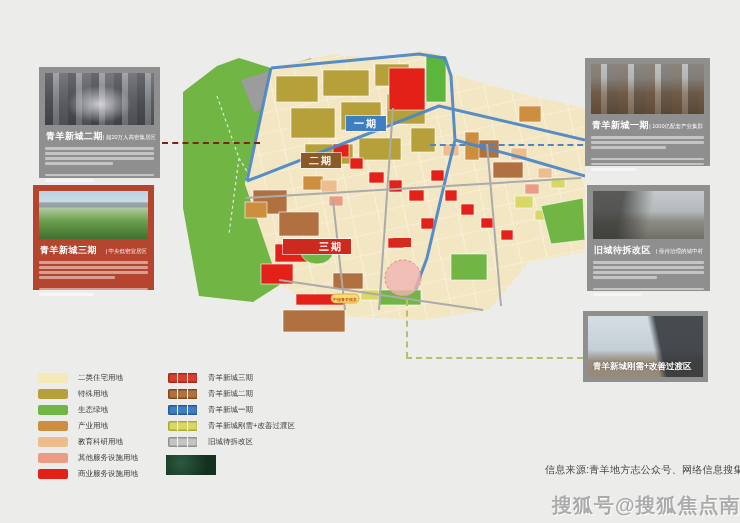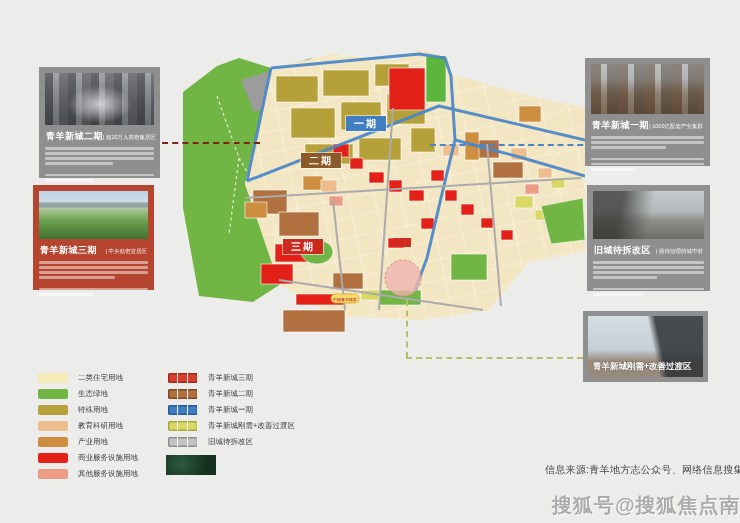--- a/index.html
+++ b/index.html
@@ -177,21 +177,21 @@
       <rect x="210" y="190" width="18" height="9" fill="#d42a20"></rect>
       <g>
         <rect x="148" y="246" width="28" height="9" rx="4.5" fill="#f7dc6f" stroke="#d2a52a" stroke-width="0.8"></rect>
         <text x="162" y="252.5" font-size="4" fill="#b01010" text-anchor="middle">中旅青羊馥棠</text>
       </g>
     </svg>
 
     
     <div class="phase-label" style="left:163px;top:68px;background:#3f7fc1;">一期</div>
     <div class="phase-label" style="left:118px;top:105px;background:#8a5a28;">二期</div>
-    <div class="phase-label" style="left:100px;top:191px;background:#cc2a1e;">三期</div>
+    <div class="phase-label" style="left:100px;top:191px;background:#cc2a1e;padding-left:28px;">三期</div>
   </div>
 
   <div class="lead-h" style="left:162px;top:142px;width:98px;border-color:#7a241a;"></div>
   <div class="lead-h" style="left:430px;top:144px;width:163px;border-color:#4a86c8;"></div>
   <div class="lead-v" style="left:406px;top:300px;height:58px;border-color:#b9bd6e;"></div>
   <div class="lead-h" style="left:406px;top:357px;width:177px;border-color:#b9bd6e;"></div>
 
   <div class="callout gray" style="left:39px;top:67px;width:121px;height:111px;">
     <div class="photo photo-city" style="height:52px;"></div>
     <div class="titlerow">
@@ -265,42 +265,42 @@
       <span class="overlay-title">青羊新城刚需+改善过渡区</span>
     </div>
   </div>
 
   <div class="legend-col" id="legend-land" style="left:38px;top:373px;">
       <div class="legend-row">
         <span class="swatch" style="background: rgb(246, 233, 184);"></span>
         <span class="legend-label">二类住宅用地</span>
       </div>
       <div class="legend-row">
+        <span class="swatch" style="background: rgb(181, 160, 58);"></span>
+        <span class="legend-label">特殊用地</span>
+      </div>
+      <div class="legend-row">
         <span class="swatch" style="background: rgb(113, 181, 68);"></span>
         <span class="legend-label">生态绿地</span>
       </div>
       <div class="legend-row">
-        <span class="swatch" style="background: rgb(181, 160, 58);"></span>
-        <span class="legend-label">特殊用地</span>
+        <span class="swatch" style="background: rgb(205, 143, 63);"></span>
+        <span class="legend-label">产业用地</span>
       </div>
       <div class="legend-row">
         <span class="swatch" style="background: rgb(237, 189, 141);"></span>
         <span class="legend-label">教育科研用地</span>
       </div>
       <div class="legend-row">
-        <span class="swatch" style="background: rgb(205, 143, 63);"></span>
-        <span class="legend-label">产业用地</span>
+        <span class="swatch" style="background: rgb(236, 155, 133);"></span>
+        <span class="legend-label">其他服务设施用地</span>
       </div>
       <div class="legend-row">
         <span class="swatch" style="background: rgb(227, 33, 25);"></span>
         <span class="legend-label">商业服务设施用地</span>
-      </div>
-      <div class="legend-row">
-        <span class="swatch" style="background: rgb(236, 155, 133);"></span>
-        <span class="legend-label">其他服务设施用地</span>
       </div>
     </div>
   <div class="legend-col" id="legend-districts" style="left:168px;top:373px;">
       <div class="legend-row">
         <span class="swatch bordered" style="background: rgb(216, 64, 46); box-shadow: rgb(160, 42, 30) 0px 0px 0px 1.5px inset;"></span>
         <span class="legend-label">青羊新城三期</span>
       </div>
       <div class="legend-row">
         <span class="swatch bordered" style="background: rgb(176, 112, 64); box-shadow: rgb(122, 74, 34) 0px 0px 0px 1.5px inset;"></span>
         <span class="legend-label">青羊新城二期</span>

